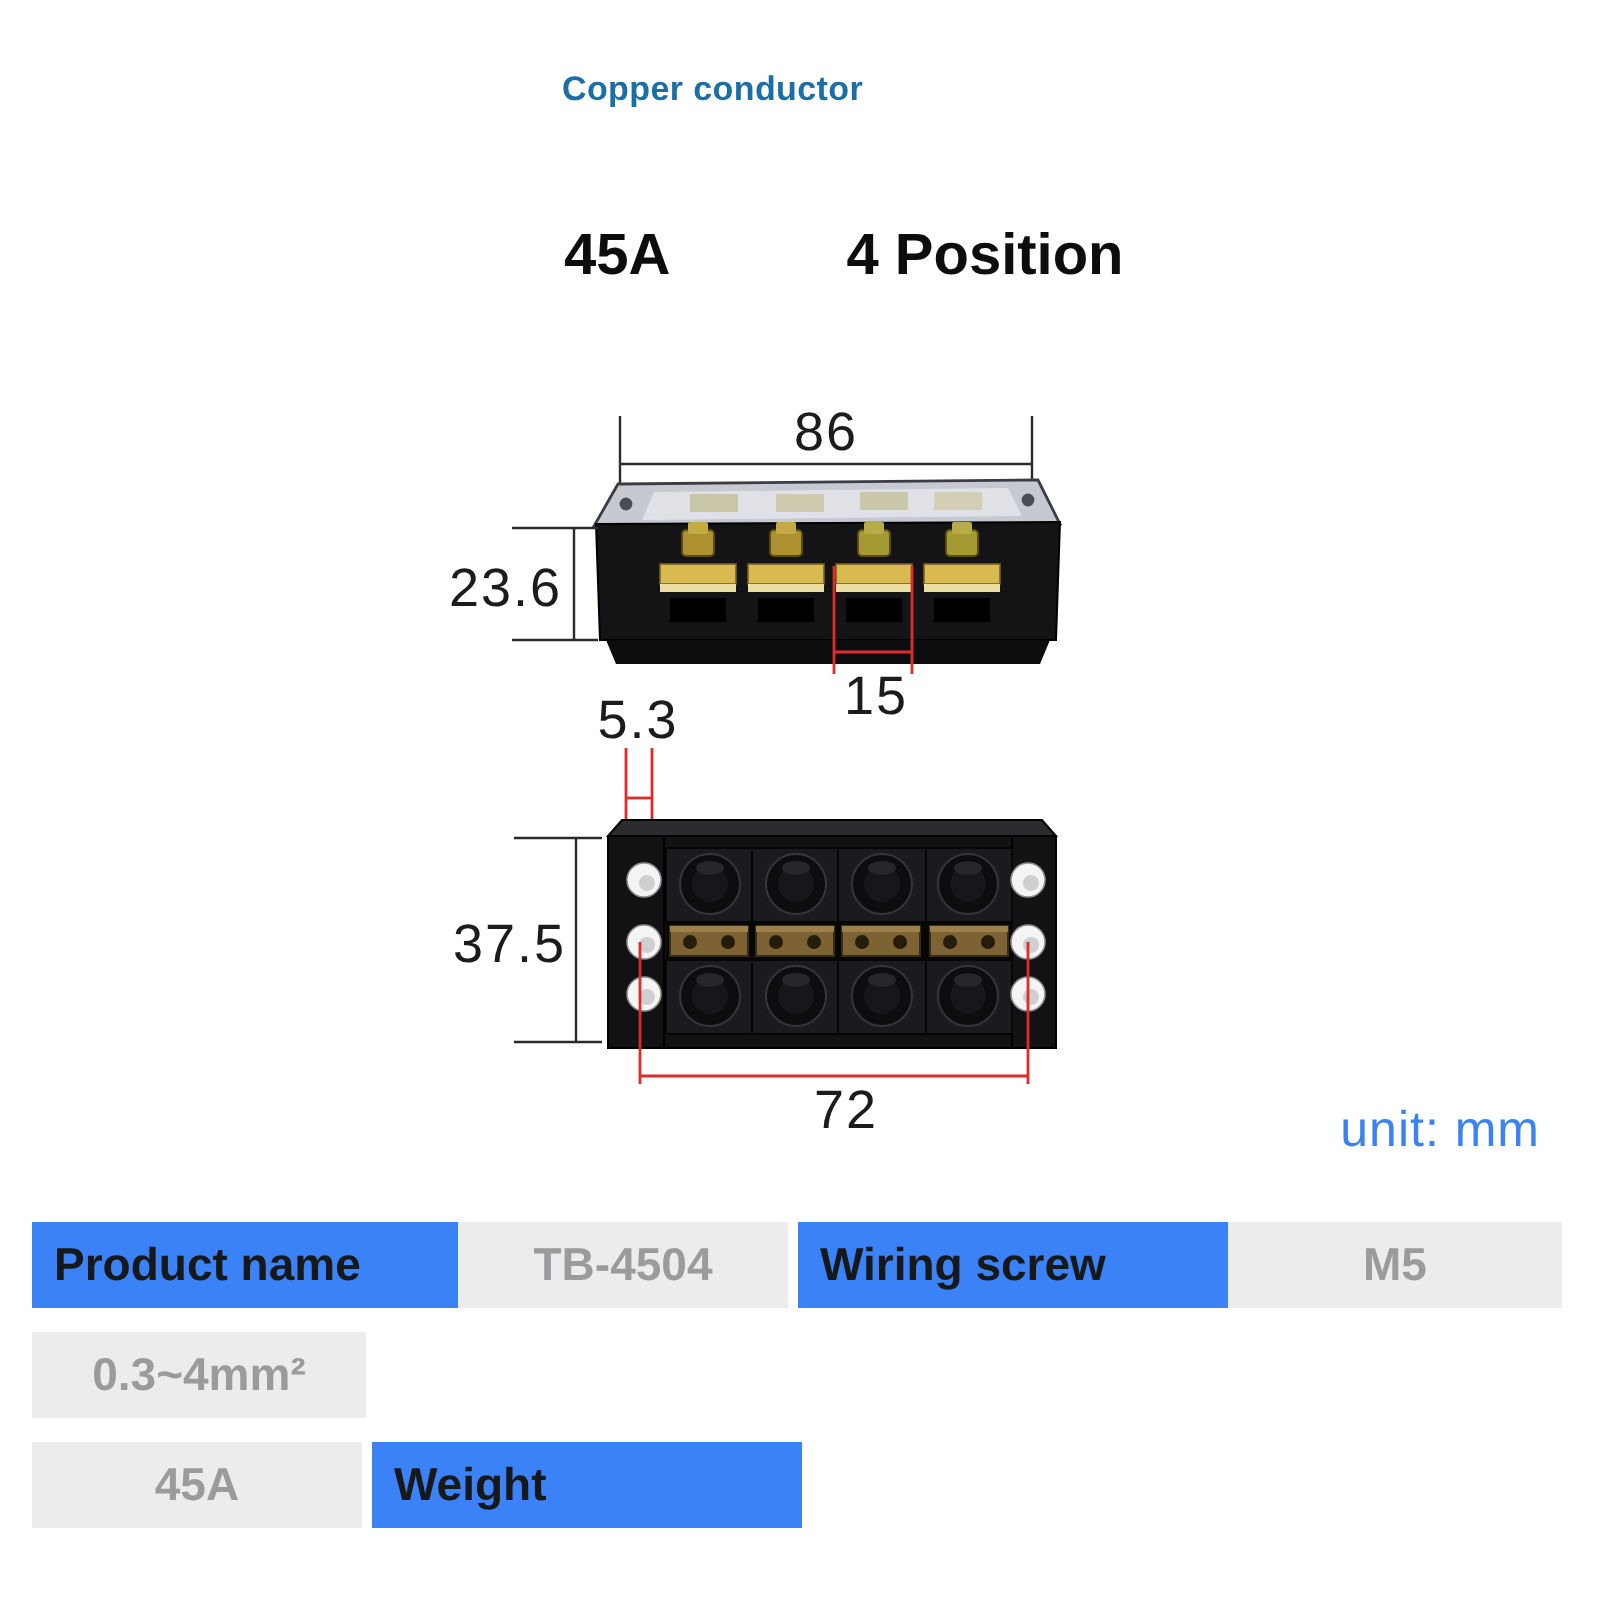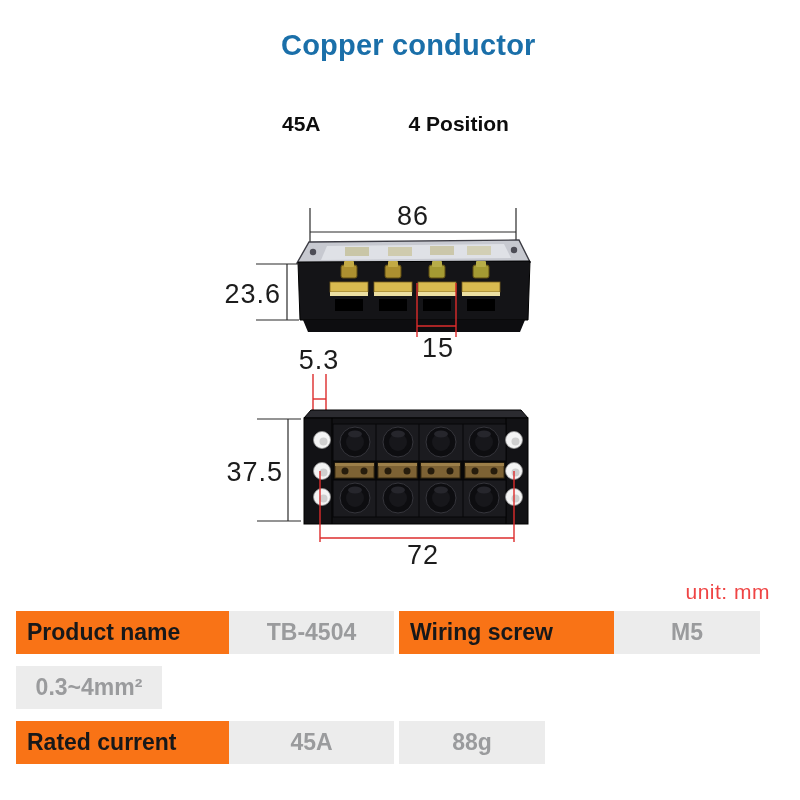--- a/index.html
+++ b/index.html
@@ -2,50 +2,50 @@
 <html><head>
 <meta charset="utf-8">
 <style>
   html,body { margin:0; padding:0; }
   body { font-family:"Liberation Sans", sans-serif; background:#ffffff; }
   .page { position:relative; width:800px; height:800px; background:#ffffff; overflow:hidden; }
 
   
   .brand-claims {
     position:absolute; left:281px; top:30px;
-    font-size:29px; font-weight:bold; color:#1a6fa9; line-height:30px;
+    font-size:17px; font-weight:bold; color:#1a6fa9; line-height:30px;
     letter-spacing:0.2px;
   }
   .model-line {
     position:absolute; left:282px; top:112px;
-    font-size:21px; font-weight:bold; color:#0d0d0d;
+    font-size:29px; font-weight:bold; color:#0d0d0d;
   }
   .model-line .positions { margin-left:88px; }
 
   
   svg.drawing { position:absolute; left:180px; top:180px; width:460px; height:400px; }
   .dim-text { font-size:27px; fill:#1c1c1c; letter-spacing:1px; font-weight:400; }
   .dim-black { stroke:#2b2b2b; stroke-width:1.2; }
   .dim-red   { stroke:#dd2c2c; stroke-width:1.4; }
 
   .unit-note {
-    position:absolute; right:30px; top:580px;
-    font-size:21px; color:#ef4444; letter-spacing:0.5px;
+    position:absolute; right:30px; top:551px;
+    font-size:25px; color:#3b82f6; letter-spacing:0.5px;
   }
 
   
   .spec-table { position:absolute; left:16px; top:611px; width:766px; }
   .spec-row { display:flex; height:43px; margin-bottom:12px; }
   .cell { display:flex; align-items:center; font-weight:bold; font-size:23px; box-sizing:border-box; }
-  .cell.label { background:#f97316; color:#17181a; padding-left:11px; }
+  .cell.label { background:#3b82f6; color:#17181a; padding-left:11px; }
   .cell.value { background:#ececec; color:#9a9b9d; justify-content:center; }
   .c1 { width:213px; }
   .c2 { width:165px; margin-right:5px;text-align:center; }
   .c3 { width:215px; }
-  .c4 { width:146px; }
+  .c4 { width:167px; }
 </style>
 </head>
 <body>
 
 <div class="page">
 
   <div class="brand-claims">
     <div>Copper conductor</div>
   </div>
 
@@ -273,19 +273,18 @@
     <div class="spec-row">
       <div class="cell label c1">Product name</div>
       <div class="cell value c2">TB-4504</div>
       <div class="cell label c3">Wiring screw</div>
       <div class="cell value c4">M5</div>
     </div>
     <div class="spec-row">
       <div class="cell value c4">0.3~4mm²</div>
     </div>
     <div class="spec-row">
-      <div class="cell label c1">Rated current</div>
       <div class="cell value c2">45A</div>
-      <div class="cell value c4">88g</div>
+      <div class="cell label c3">Weight</div>
     </div>
   </div>
 
 </div>
 
 </body></html>

